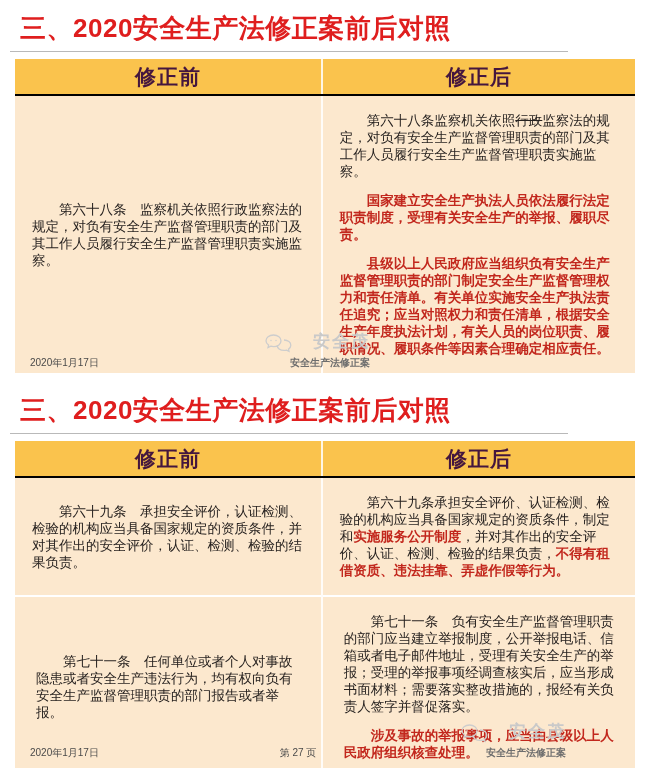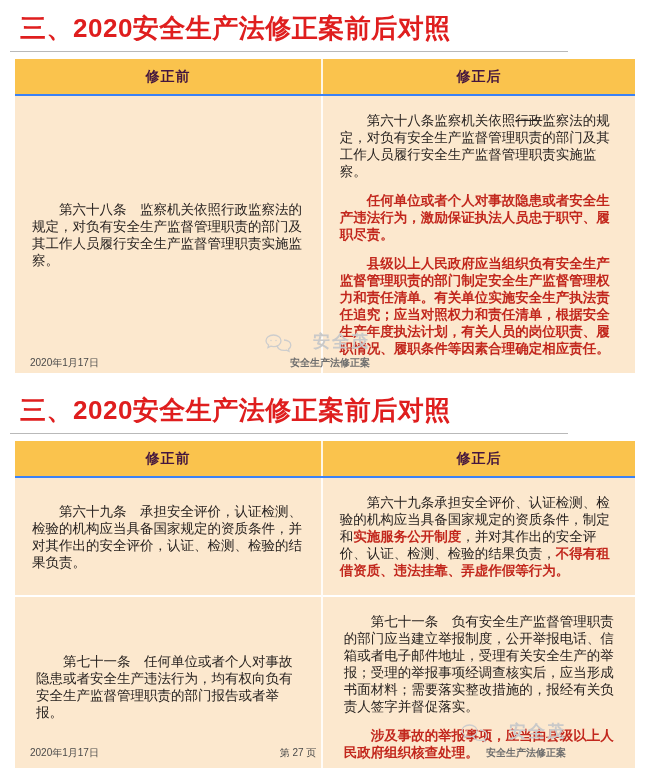--- a/index.html
+++ b/index.html
@@ -34,24 +34,24 @@
 
   table.compare {
     width: 620px;
     margin: 7px 15px 0 15px;
     border-collapse: collapse;
     table-layout: fixed;
   }
   table.compare th {
     background: var(--header-bg, #FAC34D);
     color: var(--header-text, #44163E);
-    font-size: 14px;
+    font-size: 21px;
     font-weight: bold;
     height: 33px;
-    border-bottom: 2px solid #3b82f6;
+    border-bottom: 2px solid #000000;
     letter-spacing: 1px;
     font-family: Liberation Serif, serif;
   }
   table.compare th:first-child,
   table.compare td:first-child {
     width: 49%;
     border-right: 2px solid rgba(255,255,255,0.85);
   }
   table.compare td {
     background: var(--body-bg, #FCE8CE);
@@ -120,21 +120,21 @@
           <th>修正后</th>
         </tr>
       </thead>
       <tbody>
           <tr>
             <td>
               <p class="para"><span class="seg-normal">第六十八条　监察机关依照行政监察法的规定，对负有安全生产监督管理职责的部门及其工作人员履行安全生产监督管理职责实施监察。</span></p>
             </td>
             <td>
               <p class="para"><span class="seg-normal">第六十八条监察机关依照</span><span class="seg-strike">行政</span><span class="seg-normal">监察法的规定，对负有安全生产监督管理职责的部门及其工作人员履行安全生产监督管理职责实施监察。</span></p>
-              <p class="para"><span class="seg-red">任何单位或者个人对事故隐患或者安全生产违法行为，激励保证执法人员忠于职守、履职尽责。</span></p>
+              <p class="para"><span class="seg-red">国家建立安全生产执法人员依法履行法定职责制度，受理有关安全生产的举报、履职尽责。</span></p>
               <p class="para"><span class="seg-red">县级以上人民政府应当组织负有安全生产监督管理职责的部门制定安全生产监督管理权力和责任清单。有关单位实施安全生产执法责任追究；应当对照权力和责任清单，根据安全生产年度执法计划，有关人员的岗位职责、履职情况、履职条件等因素合理确定相应责任。</span></p>
             </td>
           </tr>
         </tbody>
     </table>
     <div class="footer">
       <span class="footer-date">2020年1月17日</span>
       <span class="brand">
         <span class="brand-top">
           <svg class="brand-logo-svg" width="30" height="22" viewBox="0 0 30 22">

